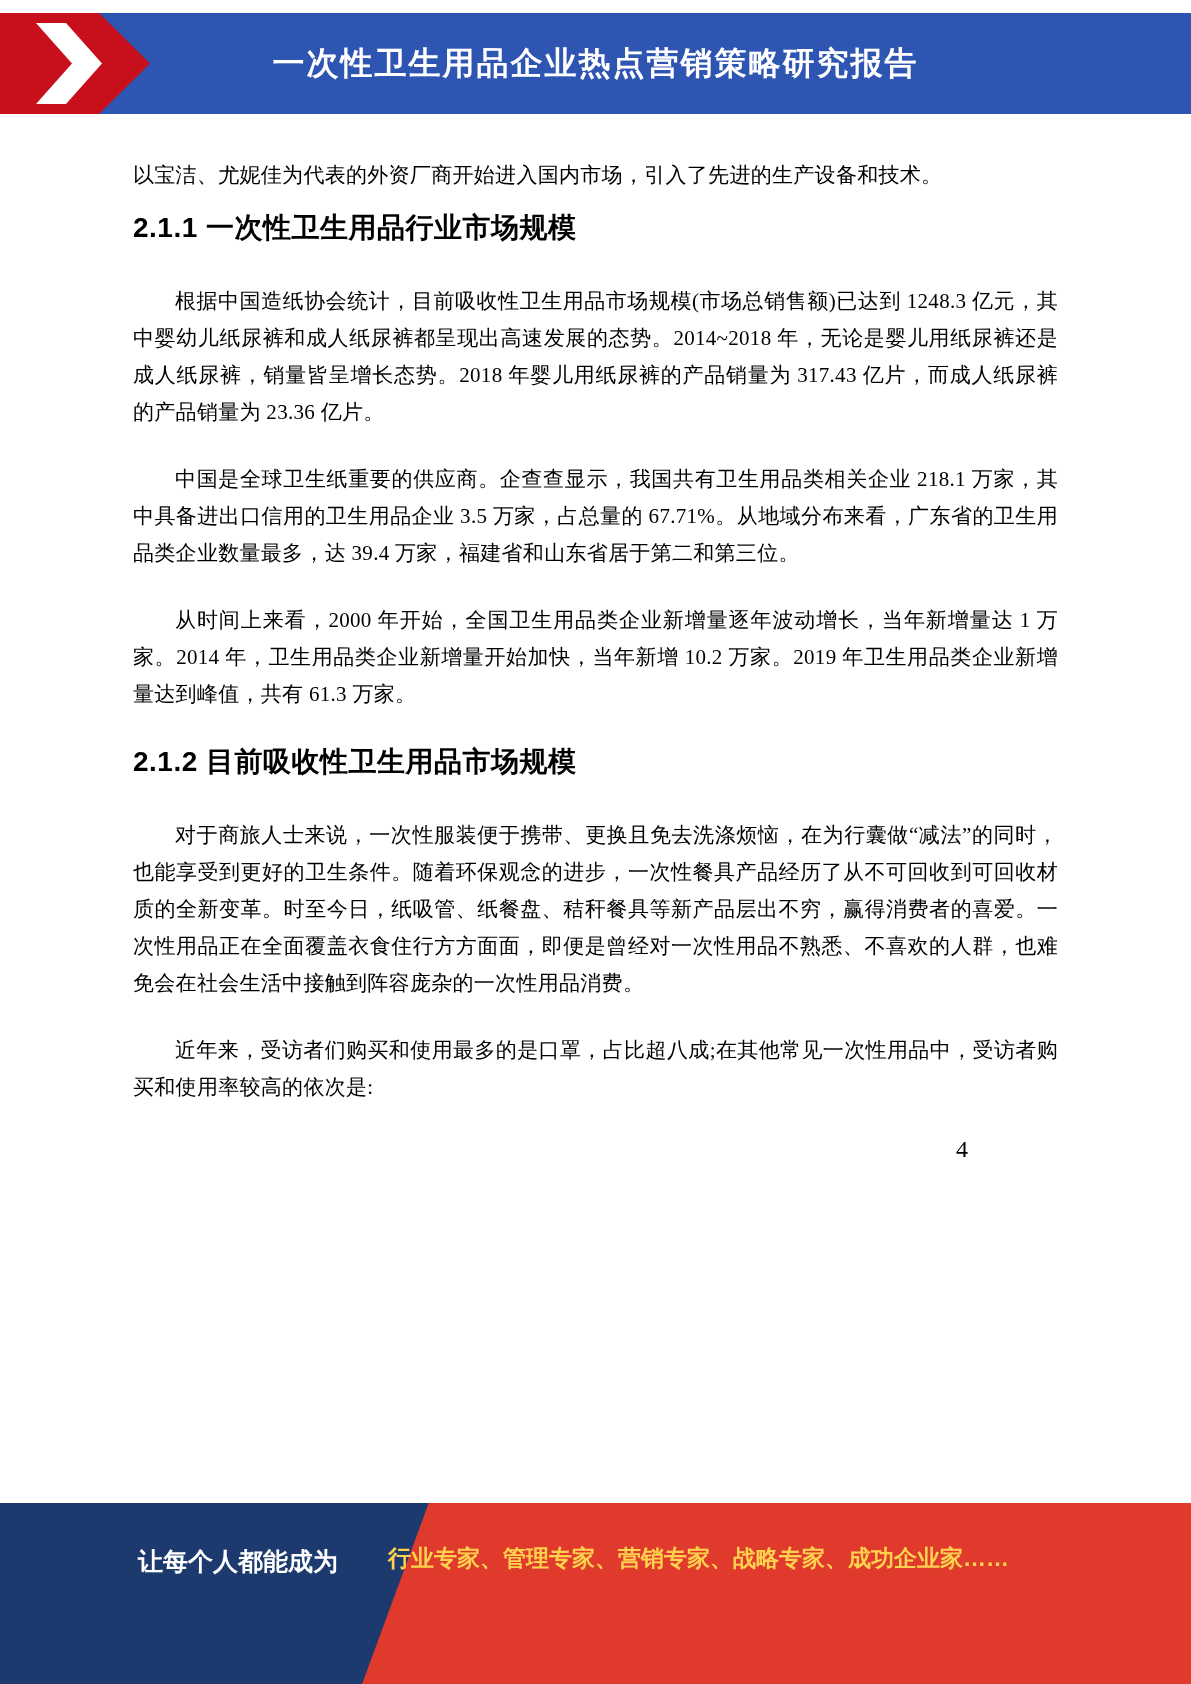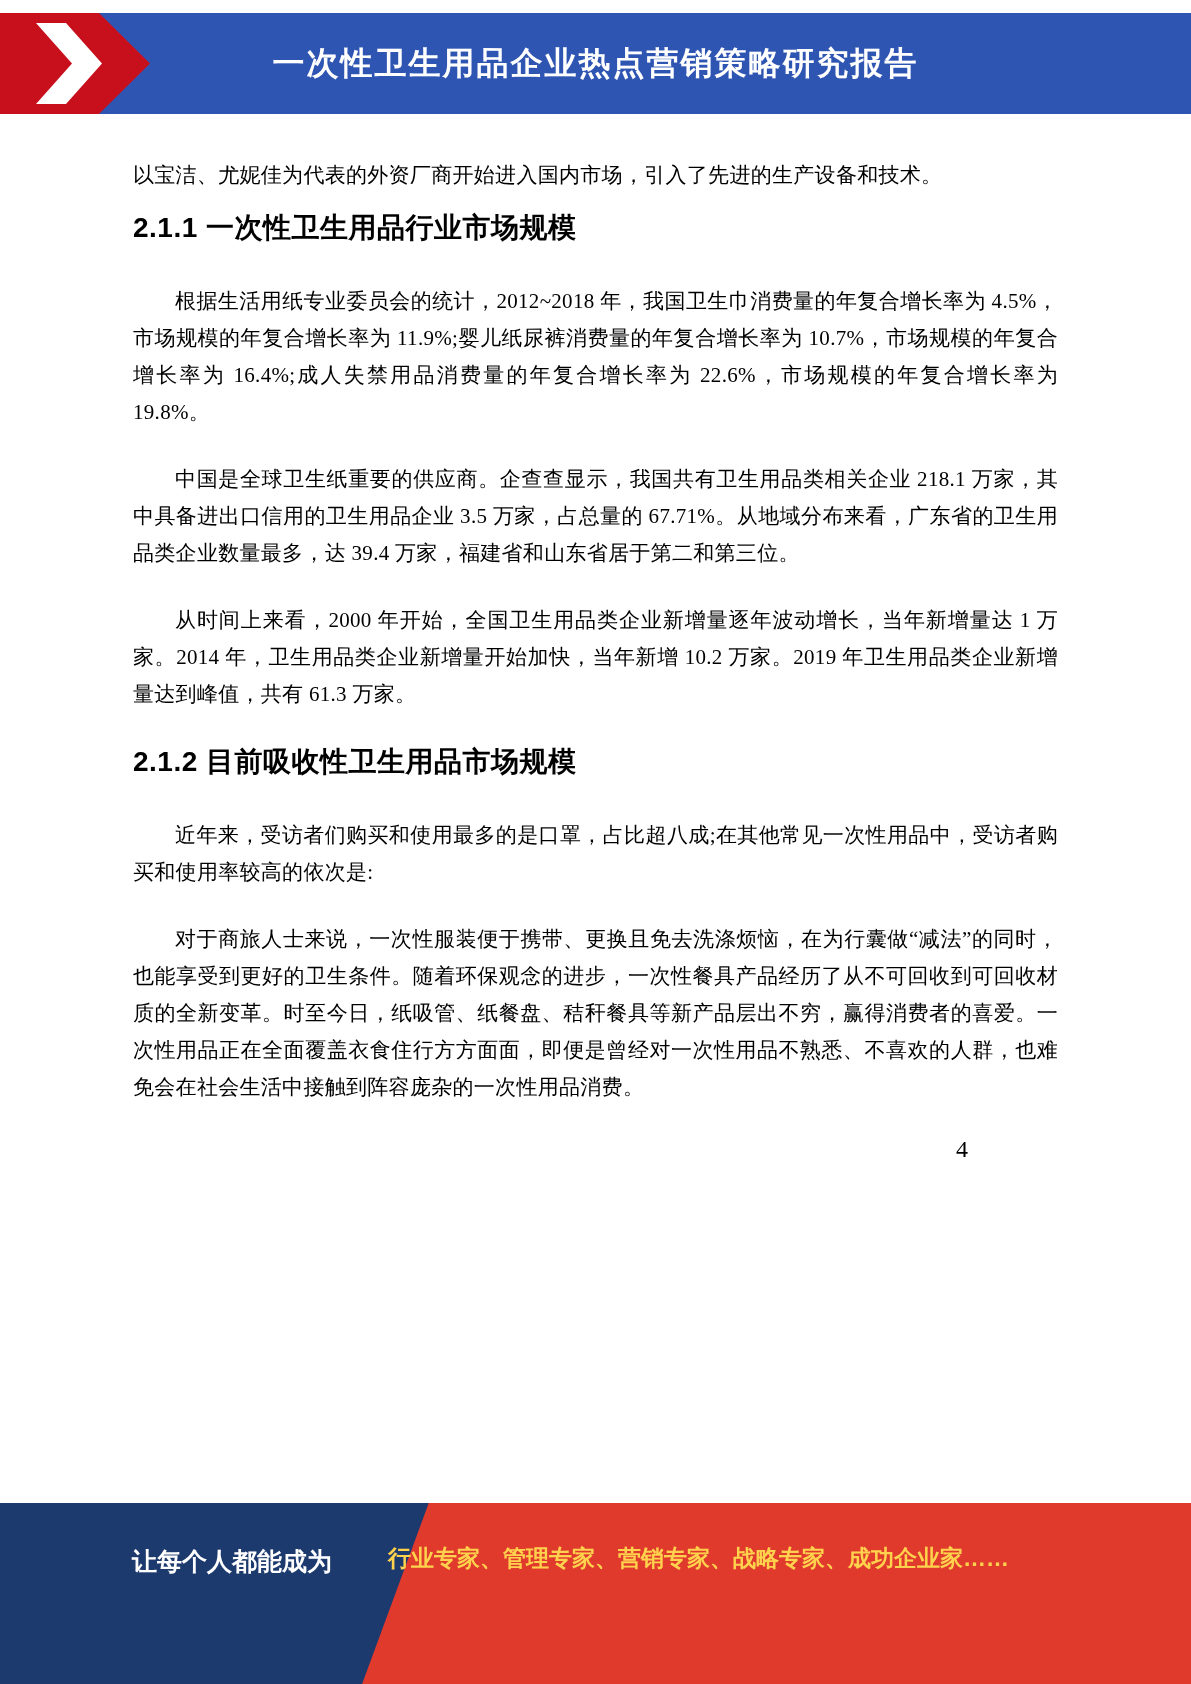--- a/index.html
+++ b/index.html
@@ -64,21 +64,21 @@
     position:absolute; left:0; bottom:0;
     width:100%; height:194px;
     background:var(--footer_navy,#1c3a6e);
   }
   .footer-red {
     position:absolute; top:0; right:0; bottom:0; left:0;
     background:var(--footer_red,#e03a2d);
     clip-path:polygon(36% 0, 100% 0, 100% 100%, 30% 100%);
   }
   .footer-left-text {
-    position:absolute; left:132px; top:42px;
+    position:absolute; left:138px; top:42px;
     color:#ffffff;
     font-family:"Liberation Sans","DejaVu Sans",sans-serif;
     font-size:25px; font-weight:bold;
     white-space:nowrap;
   }
   .footer-right-text {
     position:absolute; left:388px; top:40px;
     color:var(--footer_yellow,#ffd24d);
     font-family:"Liberation Sans","DejaVu Sans",sans-serif;
     font-size:23px; font-weight:bold;
@@ -98,28 +98,28 @@
     </div>
     <h1 class="header-title">一次性卫生用品企业热点营销策略研究报告</h1>
   </header>
 
   <main class="content">
 
     <p class="para no-indent">以宝洁、尤妮佳为代表的外资厂商开始进入国内市场，引入了先进的生产设备和技术。</p>
 
     <h2 class="section-heading">2.1.1 一次性卫生用品行业市场规模</h2>
 
-    <p class="para">根据生活用纸专业委员会的统计，2012~2018 年，我国卫生巾消费量的年复合增长率为 4.5%，市场规模的年复合增长率为 11.9%;婴儿纸尿裤消费量的年复合增长率为 10.7%，市场规模的年复合增长率为 16.4%;成人失禁用品消费量的年复合增长率为 22.6%，市场规模的年复合增长率为 19.8%。</p>
+    <p class="para">根据中国造纸协会统计，目前吸收性卫生用品市场规模(市场总销售额)已达到 1248.3 亿元，其中婴幼儿纸尿裤和成人纸尿裤都呈现出高速发展的态势。2014~2018 年，无论是婴儿用纸尿裤还是成人纸尿裤，销量皆呈增长态势。2018 年婴儿用纸尿裤的产品销量为 317.43 亿片，而成人纸尿裤的产品销量为 23.36 亿片。</p>
     <p class="para">中国是全球卫生纸重要的供应商。企查查显示，我国共有卫生用品类相关企业 218.1 万家，其中具备进出口信用的卫生用品企业 3.5 万家，占总量的 67.71%。从地域分布来看，广东省的卫生用品类企业数量最多，达 39.4 万家，福建省和山东省居于第二和第三位。</p>
     <p class="para">从时间上来看，2000 年开始，全国卫生用品类企业新增量逐年波动增长，当年新增量达 1 万家。2014 年，卫生用品类企业新增量开始加快，当年新增 10.2 万家。2019 年卫生用品类企业新增量达到峰值，共有 61.3 万家。</p>
 
     <h2 class="section-heading">2.1.2 目前吸收性卫生用品市场规模</h2>
 
+    <p class="para">对于商旅人士来说，一次性服装便于携带、更换且免去洗涤烦恼，在为行囊做“减法”的同时，也能享受到更好的卫生条件。随着环保观念的进步，一次性餐具产品经历了从不可回收到可回收材质的全新变革。时至今日，纸吸管、纸餐盘、秸秆餐具等新产品层出不穷，赢得消费者的喜爱。一次性用品正在全面覆盖衣食住行方方面面，即便是曾经对一次性用品不熟悉、不喜欢的人群，也难免会在社会生活中接触到阵容庞杂的一次性用品消费。</p>
     <p class="para">近年来，受访者们购买和使用最多的是口罩，占比超八成;在其他常见一次性用品中，受访者购买和使用率较高的依次是:</p>
-    <p class="para">对于商旅人士来说，一次性服装便于携带、更换且免去洗涤烦恼，在为行囊做“减法”的同时，也能享受到更好的卫生条件。随着环保观念的进步，一次性餐具产品经历了从不可回收到可回收材质的全新变革。时至今日，纸吸管、纸餐盘、秸秆餐具等新产品层出不穷，赢得消费者的喜爱。一次性用品正在全面覆盖衣食住行方方面面，即便是曾经对一次性用品不熟悉、不喜欢的人群，也难免会在社会生活中接触到阵容庞杂的一次性用品消费。</p>
 
     <div class="page-number">4</div>
   </main>
 
   <footer class="footer">
     <div class="footer-red"></div>
     <span class="footer-left-text">让每个人都能成为</span>
     <span class="footer-right-text">行业专家、管理专家、营销专家、战略专家、成功企业家……</span>
   </footer>
 

